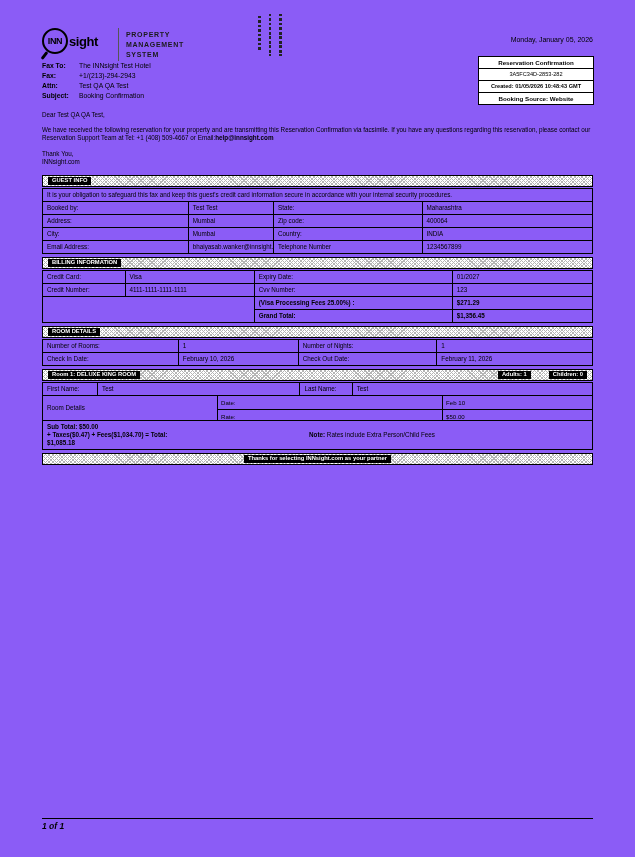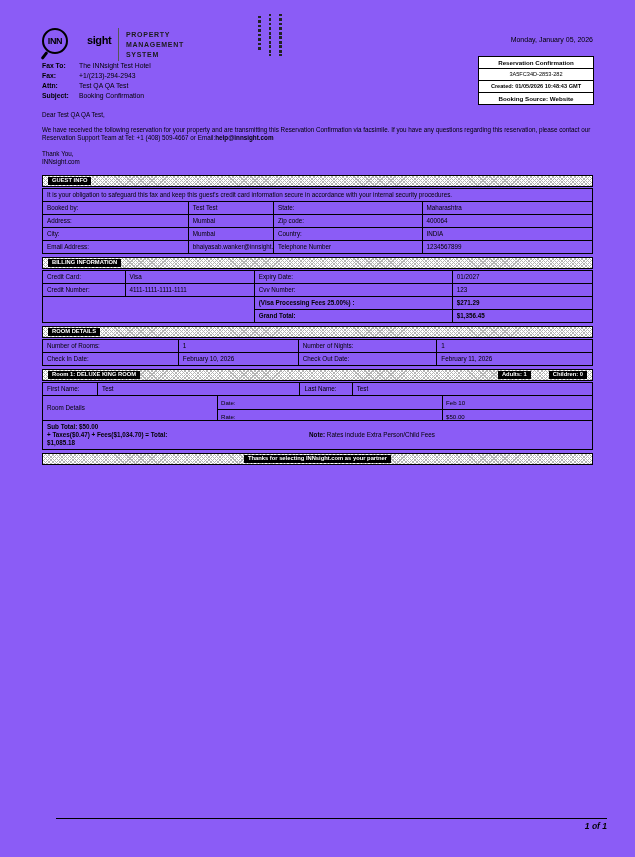--- a/index.html
+++ b/index.html
@@ -8,21 +8,21 @@
     font-family:"Liberation Sans",sans-serif;color:#000;overflow:hidden;
   }
   
   .logo{position:absolute;left:42px;top:26px;width:78px;height:38px;}
   .logo-circle{
     position:absolute;left:0;top:2px;width:22px;height:22px;border:2.5px solid #000;
     border-radius:50%;display:flex;align-items:center;justify-content:center;
     font-weight:bold;font-size:9px;letter-spacing:-0.4px;
   }
   .logo-handle{position:absolute;left:1px;top:25px;width:3px;height:9px;background:#000;border-radius:2px;transform:rotate(38deg);}
-  .logo-sight{position:absolute;left:45px;top:8px;font-weight:bold;font-size:11px;letter-spacing:-0.4px;}
+  .logo-sight{position:absolute;left:27px;top:8px;font-weight:bold;font-size:13px;letter-spacing:-0.4px;}
   .brand-divider{position:absolute;left:118px;top:28px;width:1px;height:33px;background:#555;}
   .brand{position:absolute;left:126px;top:30px;font-size:7px;font-weight:bold;letter-spacing:0.7px;line-height:10px;color:#1a1a1a;}
   .meta-strips{position:absolute;left:258px;top:14px;display:flex;gap:8px;}
   .meta-strip{width:2.5px;height:42px;background:repeating-linear-gradient(180deg,#222 0,#222 2.5px,transparent 2.5px,transparent 4.5px);}
   .meta-strip.short{height:34px;margin-top:2px;}
   .header-date{position:absolute;right:42px;top:36px;font-size:7px;}
   .conf-box{position:absolute;left:478px;top:56px;width:114px;border:1.5px solid #000;background:#fff;}
   .conf-row{border-top:1px solid #000;text-align:center;padding:2px 2px;font-size:5.6px;line-height:7px;}
   .conf-row:first-child{border-top:none;font-weight:bold;font-size:6.2px;}
   .conf-row.bold{font-weight:bold;}
@@ -66,21 +66,21 @@
   .rate-mini .rv{width:26px;}
   
   td.sub-cell{white-space:normal;padding:2px 4px;height:auto;}
   .sub-line{font-weight:bold;line-height:8px;}
   .tot-line{position:relative;font-weight:bold;line-height:8px;}
   .tot-note{position:absolute;left:262px;top:0;font-weight:normal;}
   .tot-note b{font-weight:bold;}
   
   .banner{justify-content:center;margin-top:0;}
   
-  .page-footer{position:absolute;left:56px;top:818px;width:551px;border-top:1.3px solid #000;text-align:right;}
+  .page-footer{position:absolute;left:42px;top:818px;width:551px;border-top:1.3px solid #000;text-align:left;}
   .page-footer div{margin-top:2px;font-size:8.5px;font-weight:bold;font-style:italic;}
 </style>
 </head>
 <body>
 
 <div class="page">
 
   <div class="logo">
     <div class="logo-circle">
       <span>INN</span>

